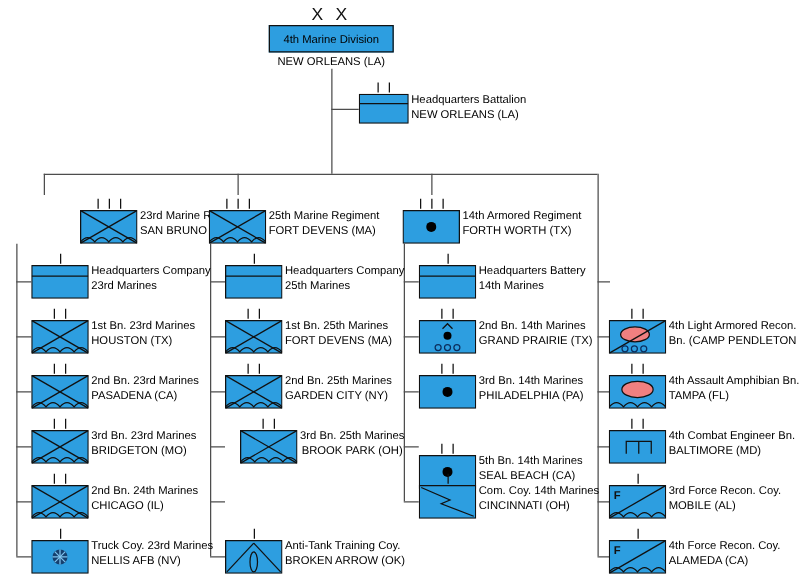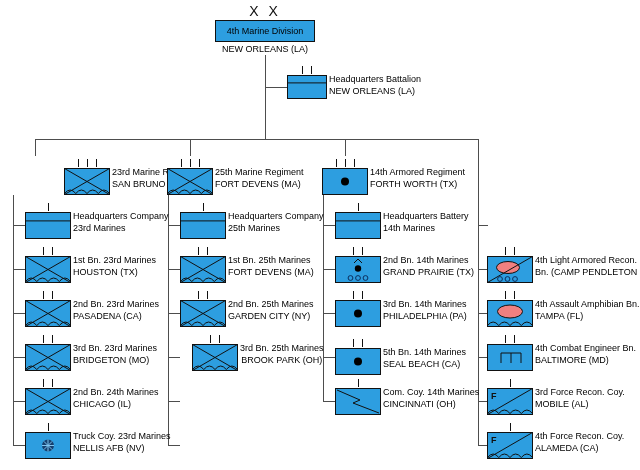--- a/index.html
+++ b/index.html
@@ -235,20 +235,33 @@
         <rect x="0.5" y="0.5" width="45" height="26" fill="#2D9EE0" stroke="#111111" stroke-width="1"></rect>
         <line x1="0.5" y1="0.5" x2="45.5" y2="26.5" stroke="#111111"></line>
         <line x1="45.5" y1="0.5" x2="0.5" y2="26.5" stroke="#111111"></line>
         <path d="M0.5 25.5 Q 6.1 18.5 11.8 25.5 Q 17.4 18.5 23.0 25.5 Q 28.6 18.5 34.3 25.5 Q 39.9 18.5 45.5 25.5" fill="none" stroke="#111111" stroke-width="1"></path>
       </svg>
       <div class="label" style="left:48px">
         <div>3rd Bn. 25th Marines</div>
         <div>BROOK PARK (OH)</div>
       </div>
     </div>
+    <div class="unit" style="left: 180px; top: 432px; width: 46px; height: 27px;">
+      <div class="tick" style="left:22.5px"></div>
+      <svg width="46" height="27">
+        <rect x="0.5" y="0.5" width="45" height="26" fill="#2D9EE0" stroke="#111111" stroke-width="1"></rect>
+        <line x1="1.5" y1="25.5" x2="23" y2="2.5" stroke="#111111"></line>
+        <line x1="44.5" y1="25.5" x2="23" y2="2.5" stroke="#111111"></line>
+        <ellipse cx="23" cy="17.5" rx="3" ry="8" fill="none" stroke="#111111"></ellipse>
+      </svg>
+      <div class="label" style="left:48px">
+        <div>Anti-Tank Training Coy.</div>
+        <div>BROKEN ARROW (OK)</div>
+      </div>
+    </div>
     <div class="unit" style="left: 322px; top: 168px; width: 46px; height: 27px;">
       <div class="tick" style="left:13.5px"></div>
       <div class="tick" style="left:22.5px"></div>
       <div class="tick" style="left:31.5px"></div>
       <svg width="46" height="27">
         <rect x="0.5" y="0.5" width="45" height="26" fill="#2D9EE0" stroke="#111111" stroke-width="1"></rect>
         <circle cx="23" cy="13.5" r="4" fill="#000"></circle>
       </svg>
       <div class="label" style="left:48px">
         <div>14th Armored Regiment</div>
@@ -287,21 +300,21 @@
       <div class="tick" style="left:27.0px"></div>
       <svg width="46" height="27">
         <rect x="0.5" y="0.5" width="45" height="26" fill="#2D9EE0" stroke="#111111" stroke-width="1"></rect>
         <circle cx="23" cy="13.5" r="4" fill="#000"></circle>
       </svg>
       <div class="label" style="left:48px">
         <div>3rd Bn. 14th Marines</div>
         <div>PHILADELPHIA (PA)</div>
       </div>
     </div>
-    <div class="unit" style="left: 335px; top: 348px; width: 46px; height: 27px; padding-left: 20px;">
+    <div class="unit" style="left: 335px; top: 364px; width: 46px; height: 27px; padding-left: 20px;">
       <div class="tick" style="left:18.0px"></div>
       <div class="tick" style="left:27.0px"></div>
       <svg width="46" height="27">
         <rect x="0.5" y="0.5" width="45" height="26" fill="#2D9EE0" stroke="#111111" stroke-width="1"></rect>
         <circle cx="23" cy="13.5" r="4" fill="#000"></circle>
       </svg>
       <div class="label" style="left:48px">
         <div>5th Bn. 14th Marines</div>
         <div>SEAL BEACH (CA)</div>
       </div>

